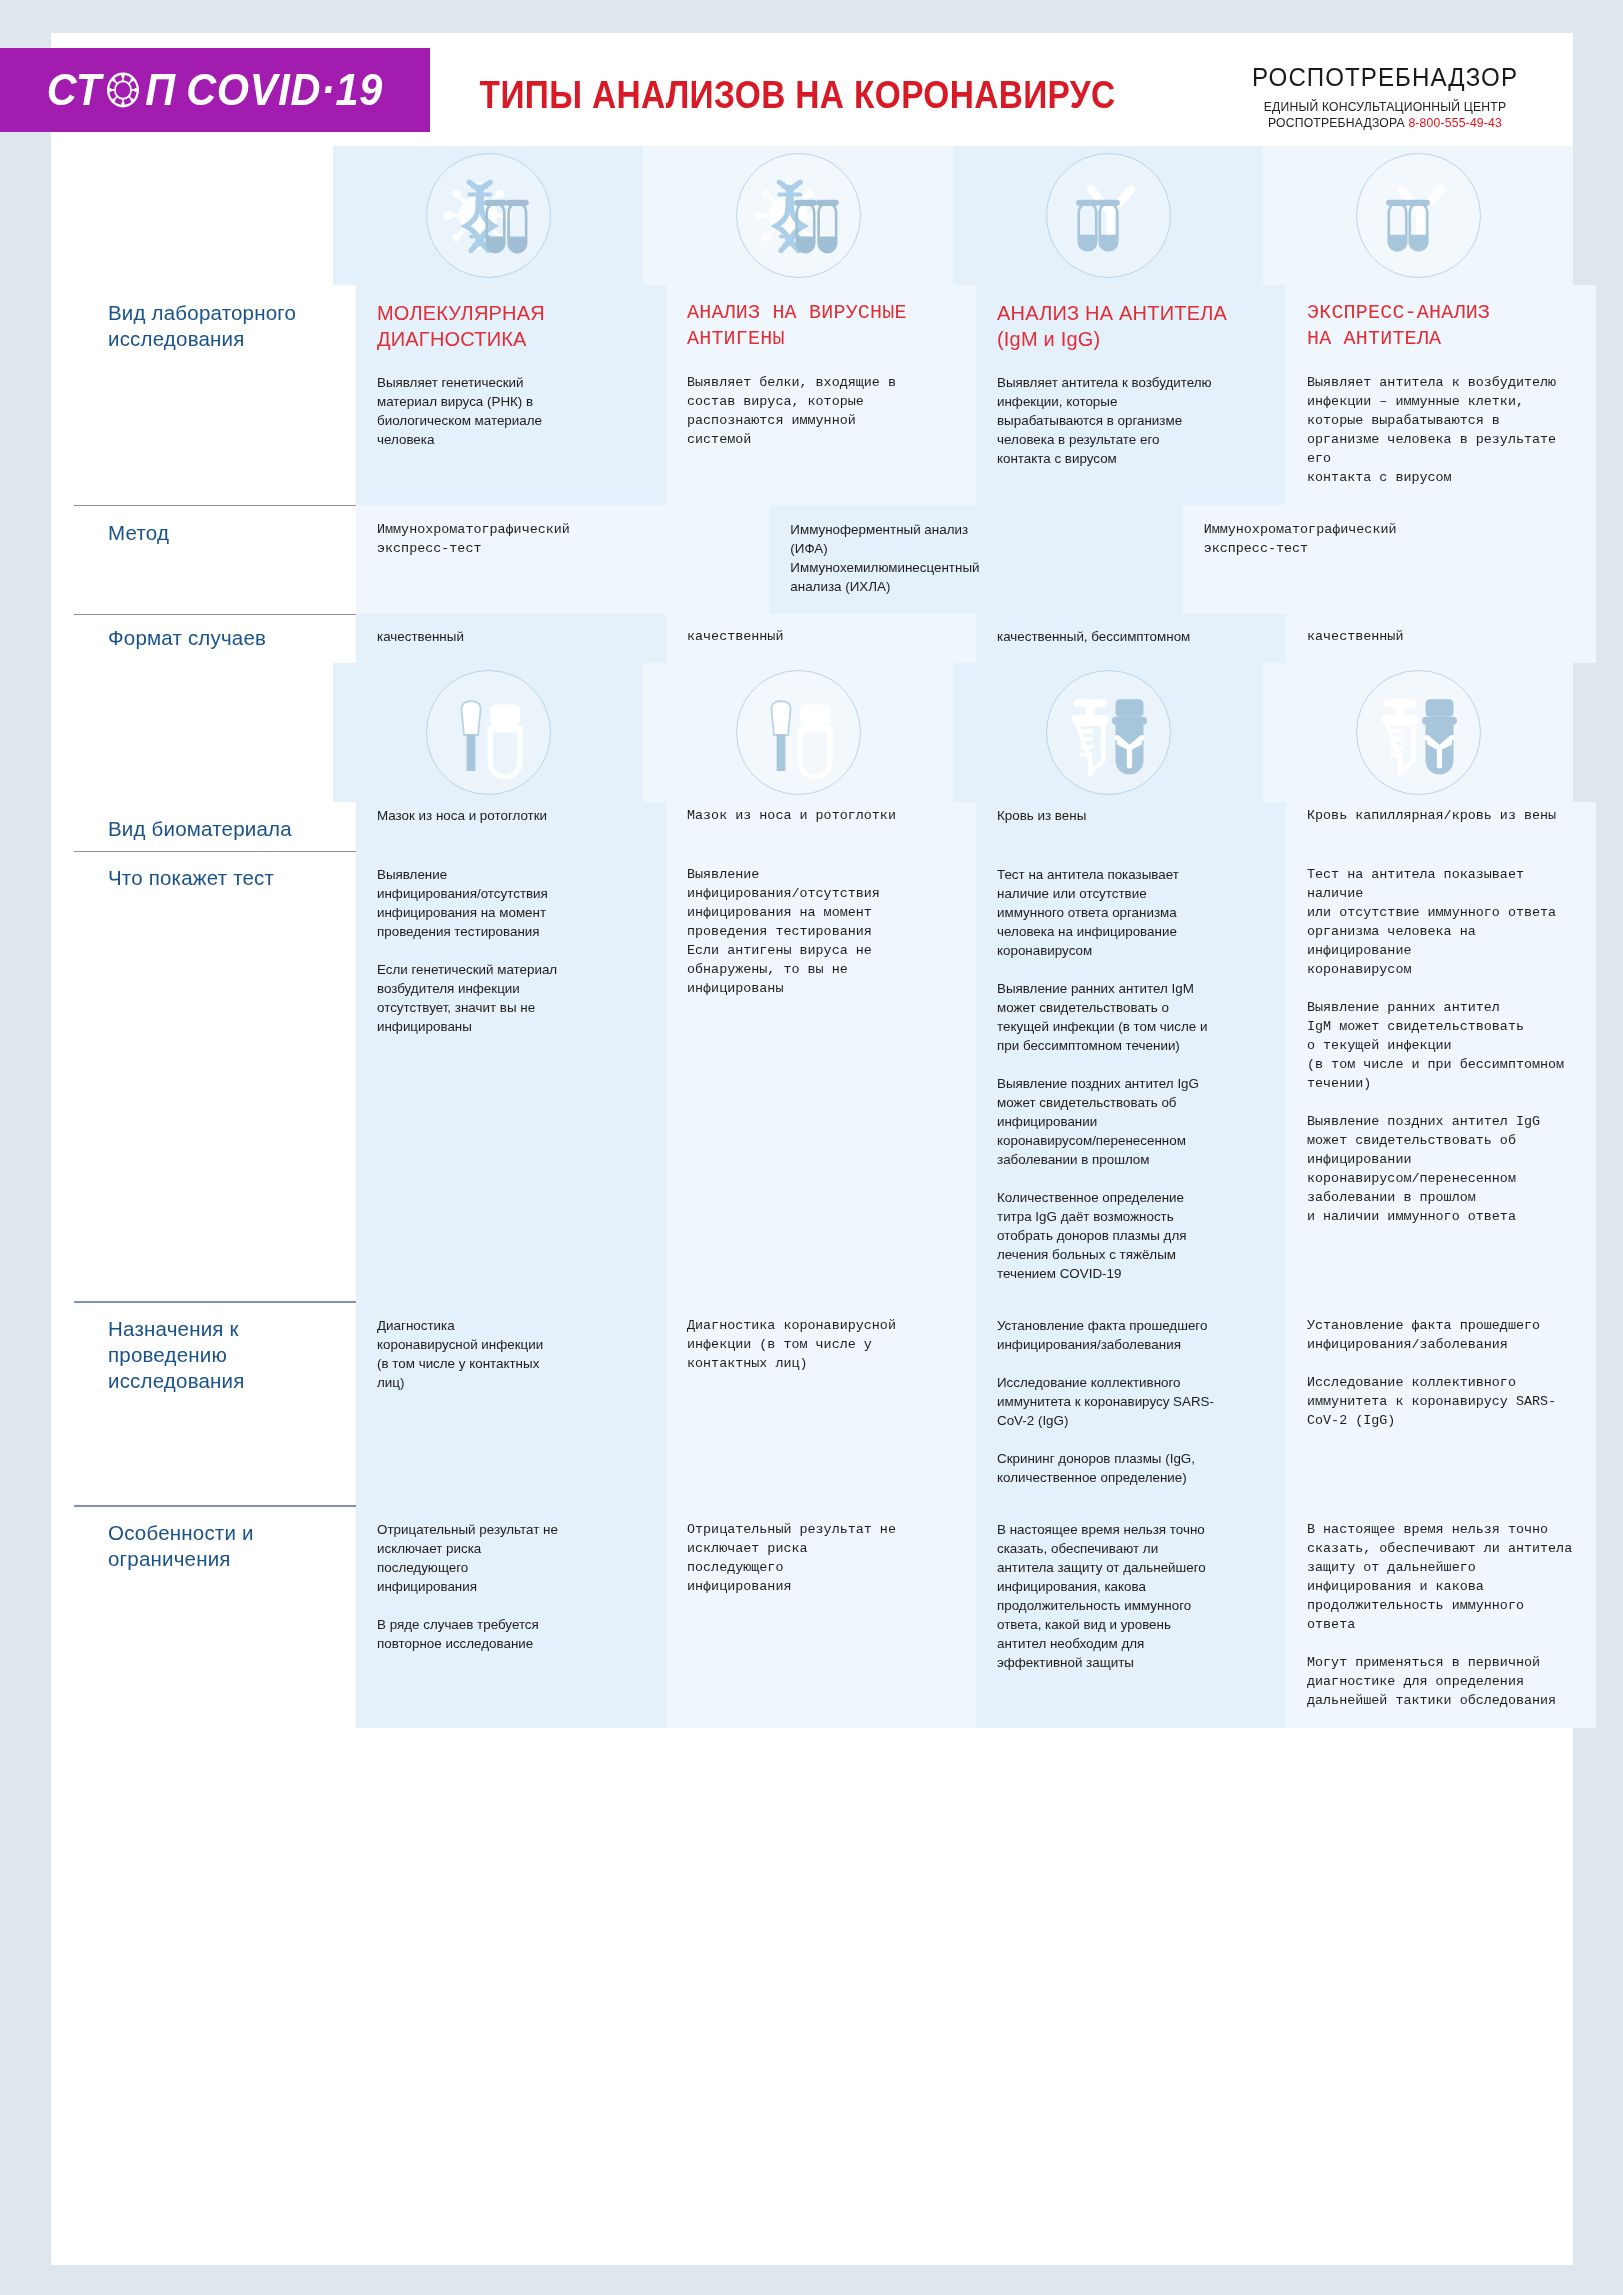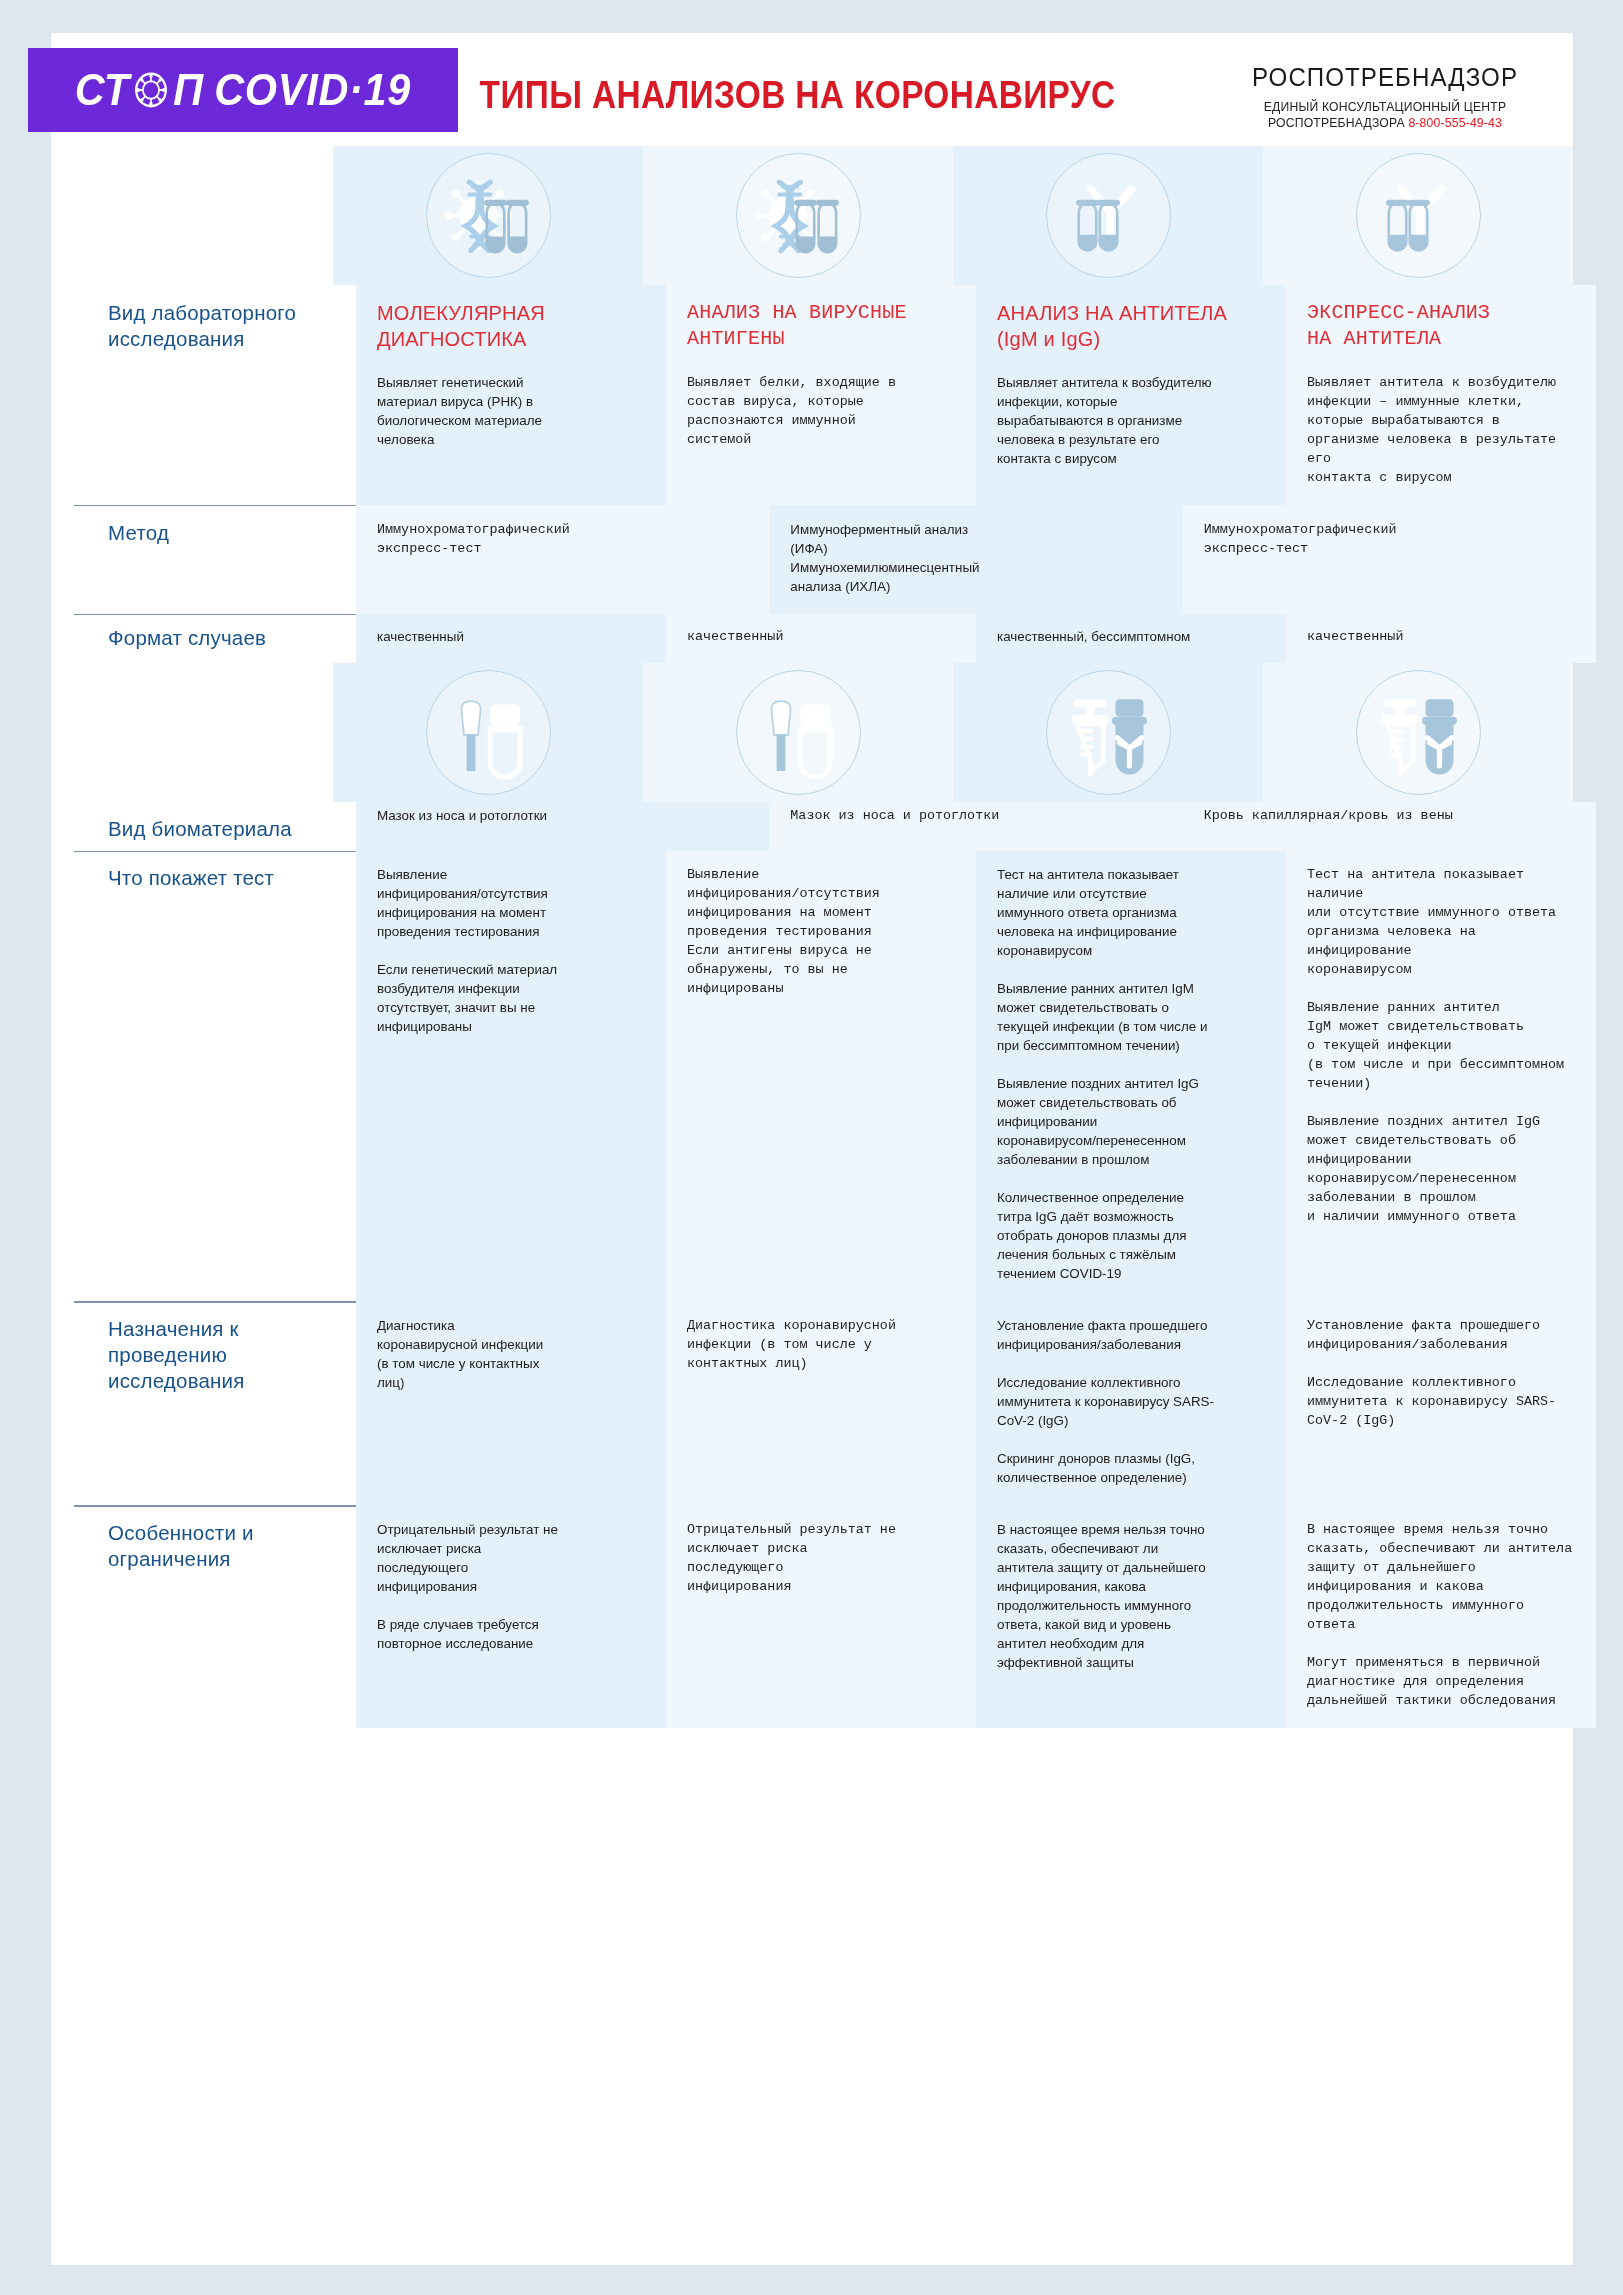--- a/index.html
+++ b/index.html
@@ -31,25 +31,24 @@
     height: 113px;
     width: 100%;
     background: #ffffff;
   }
   .logo-box {
     position: absolute;
     left: -51px;
     top: 14.8px;
     width: 430px;
     height: 84px;
-    background: #6d28d9;
+    background: #a21caf;
     display: flex;
     align-items: center;
     justify-content: center;
-    margin-left: 28px;
   }
   .logo-text {
     font-family: "Liberation Sans Narrow", "Liberation Sans", sans-serif;
     font-weight: bold;
     font-style: italic;
     font-size: 45px;
     letter-spacing: 0.8px;
     color: #ffffff;
     white-space: nowrap;
     transform: scaleX(0.92);
@@ -562,20 +561,23 @@
     <div class="row biorow">
       <div class="c-label">
         <div class="lab">Вид биоматериала</div>
       </div>
       <div class="cell odd">
         <div class="body">Мазок из носа и ротоглотки</div>
       </div>
       <div class="cell even">
         <div class="body">Мазок из носа и ротоглотки</div>
       </div>
+      <div class="cell odd">
+        <div class="body">Кровь из вены</div>
+      </div>
       <div class="cell even">
         <div class="body">Кровь капиллярная/кровь из вены</div>
       </div>
     </div>
 
     <div class="row topline">
       <div class="c-label">
         <div class="lab">Что покажет тест</div>
       </div>
       <div class="cell odd">

